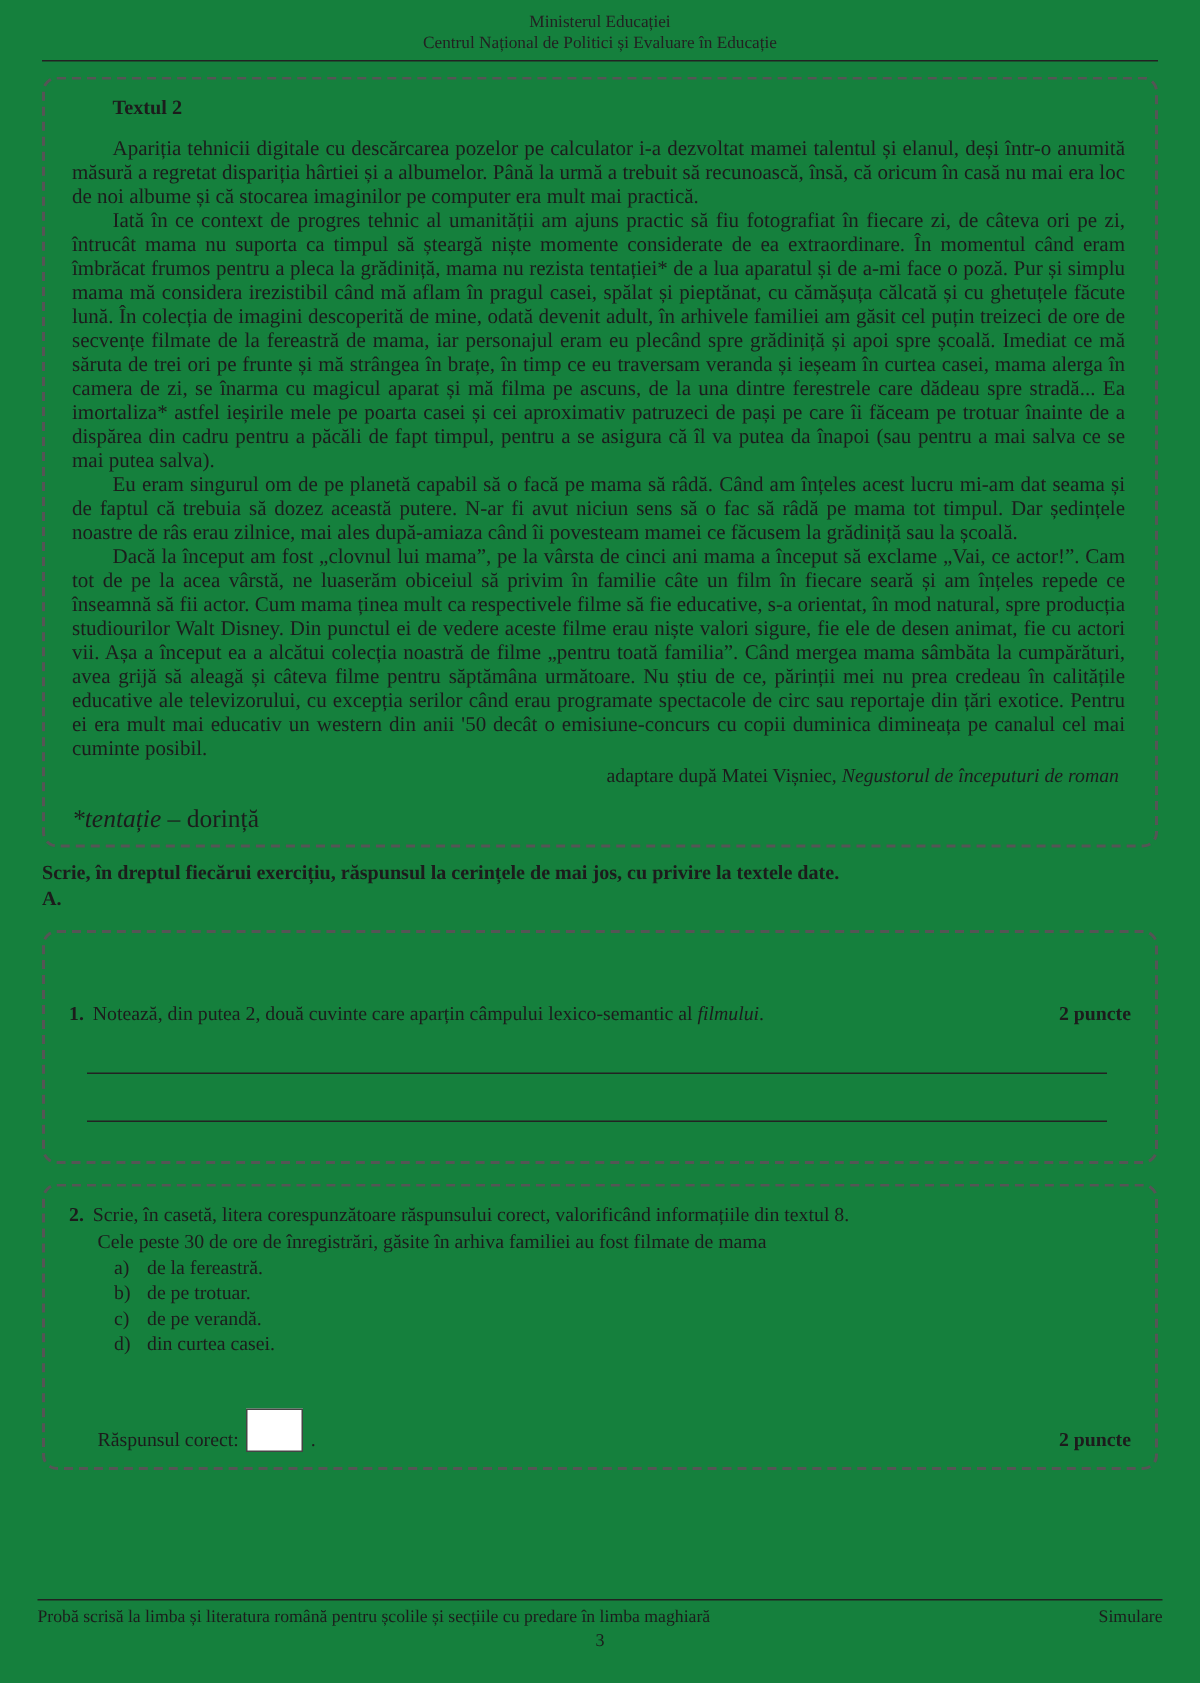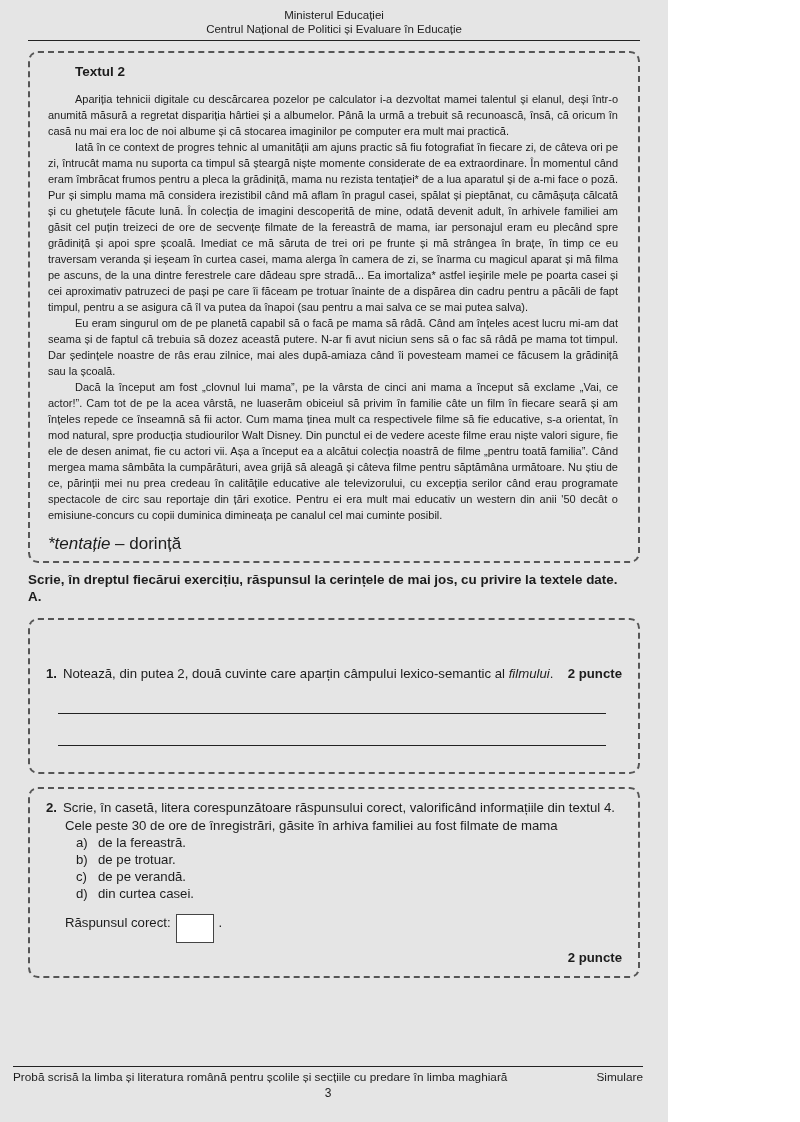--- a/index.html
+++ b/index.html
@@ -1,38 +1,38 @@
 <!DOCTYPE html>
 <html><head>
 <meta charset="utf-8">
 <style>
   * { margin: 0; padding: 0; box-sizing: border-box; }
   html, body { background: #ffffff; }
   .page {
-    width: 668px; height: 1122px;
+    width: 800px; height: 1122px;
     position: relative;
-    background: #e5e5e5;
-    font-family: Liberation Sans, sans-serif;
+    background: #15803d;
+    font-family: Liberation Serif, serif;
     color: #1c1c1c;
     overflow: hidden;
   }
   
   .doc-header { padding-top: 9px; text-align: center; font-size: 11.5px; line-height: 13.5px; color: #222; }
   .header-rule { margin: 4px 28px 0 28px; border-top: 1.6px solid #222; }
 
   
   .text-box {
     margin: 10px 28px 0 28px;
     border: 2px dashed #555;
     border-radius: 10px;
     padding: 11px 20px 9px 18px;
   }
   .text-title { font-weight: bold; font-size: 13.5px; margin-left: 27px; margin-bottom: 12px; }
   .para {
-    font-size: 11px; line-height: 16px;
+    font-size: 14px; line-height: 16px;
     text-align: justify; text-indent: 27px;
     color: #1c1c1c;
   }
   .attribution { font-size: 13.2px; line-height: 17px; text-align: right; padding-right: 4px; }
   .footnotes { margin-top: 13px; font-size: 17px; line-height: 15.5px; }
 
   
   .instruction { margin: 8px 28px 0 28px; font-weight: bold; font-size: 13.4px; line-height: 17px; }
   .section-letter { margin: 0 28px 0 28px; font-weight: bold; font-size: 13.4px; line-height: 17px; }
 
@@ -46,30 +46,30 @@
   }
   .ex-head { display: flex; align-items: baseline; }
   .ex-num { font-weight: bold; margin-right: 6px; }
   .ex-points { font-weight: bold; margin-left: auto; white-space: nowrap; padding-left: 12px; margin-top: 35px; }
   .answer-line { border-bottom: 1.6px solid #222; margin: 31px 16px 0 12px; height: 0; }
   .answer-line.last { margin-bottom: 16px; }
 
   .ex2-stem { margin-left: 19px; margin-top: 1px; }
   .ex2-option { margin-left: 30px; display: flex; }
   .opt-letter { width: 22px; }
-  .answer-row { display: flex; align-items: flex-start; margin-top: 12px; margin-left: 19px; }
+  .answer-row { display: flex; align-items: flex-end; margin-top: 12px; margin-left: 19px; }
   .answer-box {
     width: 38px; height: 29px;
     border: 1.6px solid #444;
     margin-left: 5px; margin-right: 5px;
     background: #fff;
   }
 
   
-  .doc-footer { position: absolute; top: 1066px; left: 13px; right: 25px; border-top: 1.6px solid #222; padding-top: 3px; }
+  .doc-footer { position: absolute; top: 1066px; left: 25px; right: 25px; border-top: 1.6px solid #222; padding-top: 3px; }
   .footer-row { display: flex; font-size: 11.8px; line-height: 14px; color: #1c1c1c; }
   .footer-right { margin-left: auto; }
   .footer-page { text-align: center; font-size: 12px; margin-top: 2px; }
 
   i.term { font-style: italic; }
 </style>
 </head>
 <body>
 
 <div class="page">
@@ -79,20 +79,23 @@
     <div>Centrul Național de Politici și Evaluare în Educație</div>
   </div>
   <div class="header-rule"></div>
 
   <section class="text-box">
     <div class="text-title">Textul 2</div>
     <p class="para">Apariția tehnicii digitale cu descărcarea pozelor pe calculator i-a dezvoltat mamei talentul și elanul, deși într-o anumită măsură a regretat dispariția hârtiei și a albumelor. Până la urmă a trebuit să recunoască, însă, că oricum în casă nu mai era loc de noi albume și că stocarea imaginilor pe computer era mult mai practică.</p>
     <p class="para">Iată în ce context de progres tehnic al umanității am ajuns practic să fiu fotografiat în fiecare zi, de câteva ori pe zi, întrucât mama nu suporta ca timpul să șteargă niște momente considerate de ea extraordinare. În momentul când eram îmbrăcat frumos pentru a pleca la grădiniță, mama nu rezista tentației* de a lua aparatul și de a-mi face o poză. Pur și simplu mama mă considera irezistibil când mă aflam în pragul casei, spălat și pieptănat, cu cămășuța călcată și cu ghetuțele făcute lună. În colecția de imagini descoperită de mine, odată devenit adult, în arhivele familiei am găsit cel puțin treizeci de ore de secvențe filmate de la fereastră de mama, iar personajul eram eu plecând spre grădiniță și apoi spre școală. Imediat ce mă săruta de trei ori pe frunte și mă strângea în brațe, în timp ce eu traversam veranda și ieșeam în curtea casei, mama alerga în camera de zi, se înarma cu magicul aparat și mă filma pe ascuns, de la una dintre ferestrele care dădeau spre stradă... Ea imortaliza* astfel ieșirile mele pe poarta casei și cei aproximativ patruzeci de pași pe care îi făceam pe trotuar înainte de a dispărea din cadru pentru a păcăli de fapt timpul, pentru a se asigura că îl va putea da înapoi (sau pentru a mai salva ce se mai putea salva).</p>
     <p class="para">Eu eram singurul om de pe planetă capabil să o facă pe mama să râdă. Când am înțeles acest lucru mi-am dat seama și de faptul că trebuia să dozez această putere. N-ar fi avut niciun sens să o fac să râdă pe mama tot timpul. Dar ședințele noastre de râs erau zilnice, mai ales după-amiaza când îi povesteam mamei ce făcusem la grădiniță sau la școală.</p>
     <p class="para">Dacă la început am fost „clovnul lui mama”, pe la vârsta de cinci ani mama a început să exclame „Vai, ce actor!”. Cam tot de pe la acea vârstă, ne luaserăm obiceiul să privim în familie câte un film în fiecare seară și am înțeles repede ce înseamnă să fii actor. Cum mama ținea mult ca respectivele filme să fie educative, s-a orientat, în mod natural, spre producția studiourilor Walt Disney. Din punctul ei de vedere aceste filme erau niște valori sigure, fie ele de desen animat, fie cu actori vii. Așa a început ea a alcătui colecția noastră de filme „pentru toată familia”. Când mergea mama sâmbăta la cumpărături, avea grijă să aleagă și câteva filme pentru săptămâna următoare. Nu știu de ce, părinții mei nu prea credeau în calitățile educative ale televizorului, cu excepția serilor când erau programate spectacole de circ sau reportaje din țări exotice. Pentru ei era mult mai educativ un western din anii '50 decât o emisiune-concurs cu copii duminica dimineața pe canalul cel mai cuminte posibil.</p>
+    <p class="attribution">
+      <span>adaptare după Matei Vișniec, </span><i>Negustorul de începuturi de roman</i>
+    </p>
     <div class="footnotes">
       <div>
         <i class="term">*tentație</i><span> – dorință</span>
       </div>
     </div>
   </section>
 
   <p class="instruction">Scrie, în dreptul fiecărui exercițiu, răspunsul la cerințele de mai jos, cu privire la textele date.</p>
   <p class="section-letter">A.</p>
 
@@ -102,21 +105,21 @@
       <span><span>Notează, din putea 2, două cuvinte care aparțin câmpului lexico-semantic al </span><i>filmului</i><span>.</span></span>
       <span class="ex-points">2 puncte</span>
     </div>
     <div class="answer-line"></div>
     <div class="answer-line last"></div>
   </section>
 
   <section class="ex-box">
     <div class="ex-head">
       <span class="ex-num">2.</span>
-      <span>Scrie, în casetă, litera corespunzătoare răspunsului corect, valorificând informațiile din textul 4.</span>
+      <span>Scrie, în casetă, litera corespunzătoare răspunsului corect, valorificând informațiile din textul 8.</span>
     </div>
     <div class="ex2-stem">Cele peste 30 de ore de înregistrări, găsite în arhiva familiei au fost filmate de mama</div>
     <div class="ex2-option">
       <span class="opt-letter">a)</span>
       <span>de la fereastră.</span>
     </div>
     <div class="ex2-option">
       <span class="opt-letter">b)</span>
       <span>de pe trotuar.</span>
     </div>

